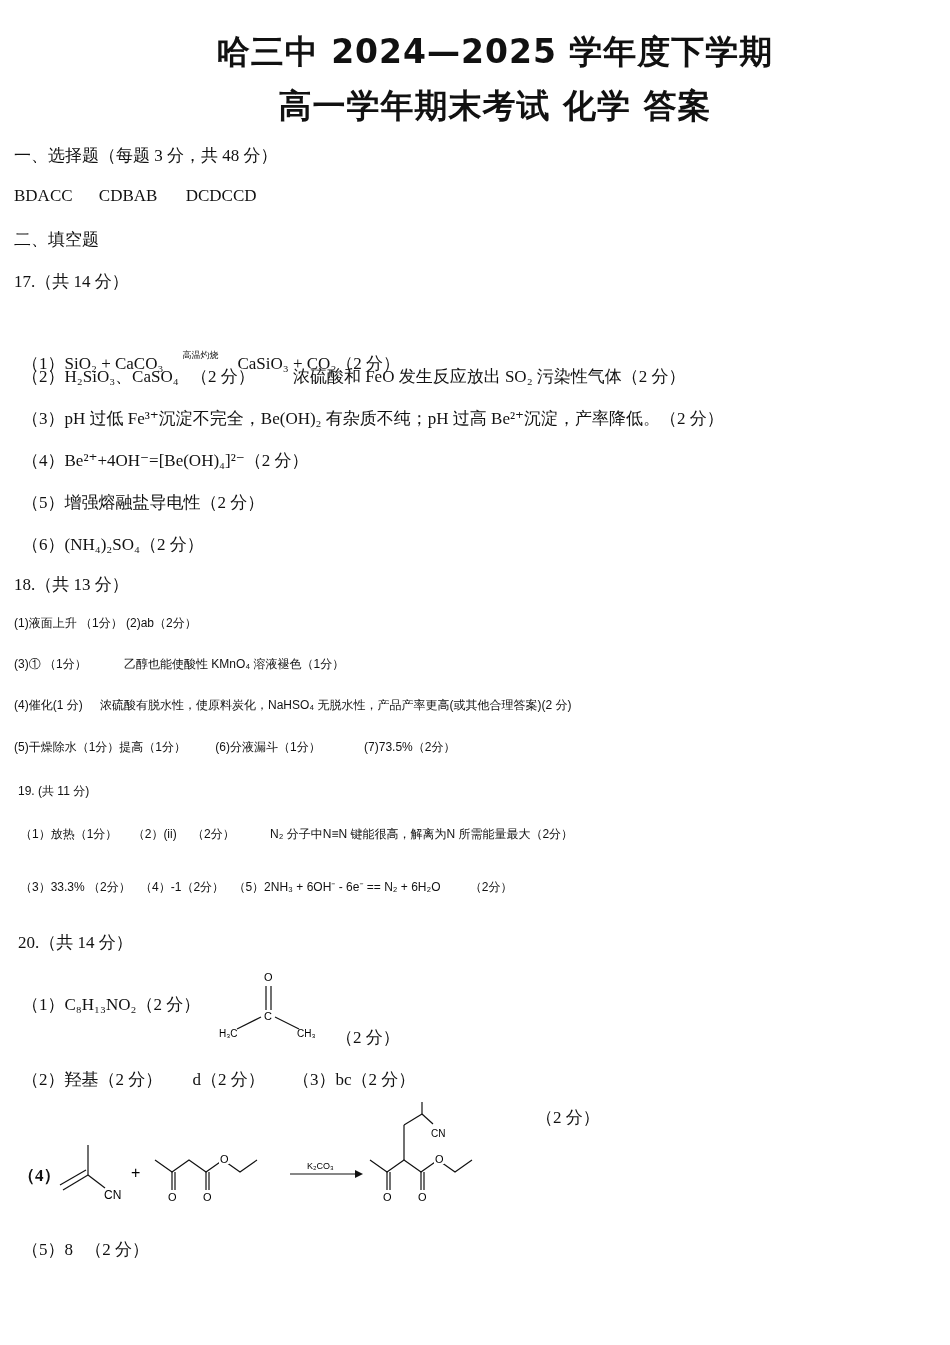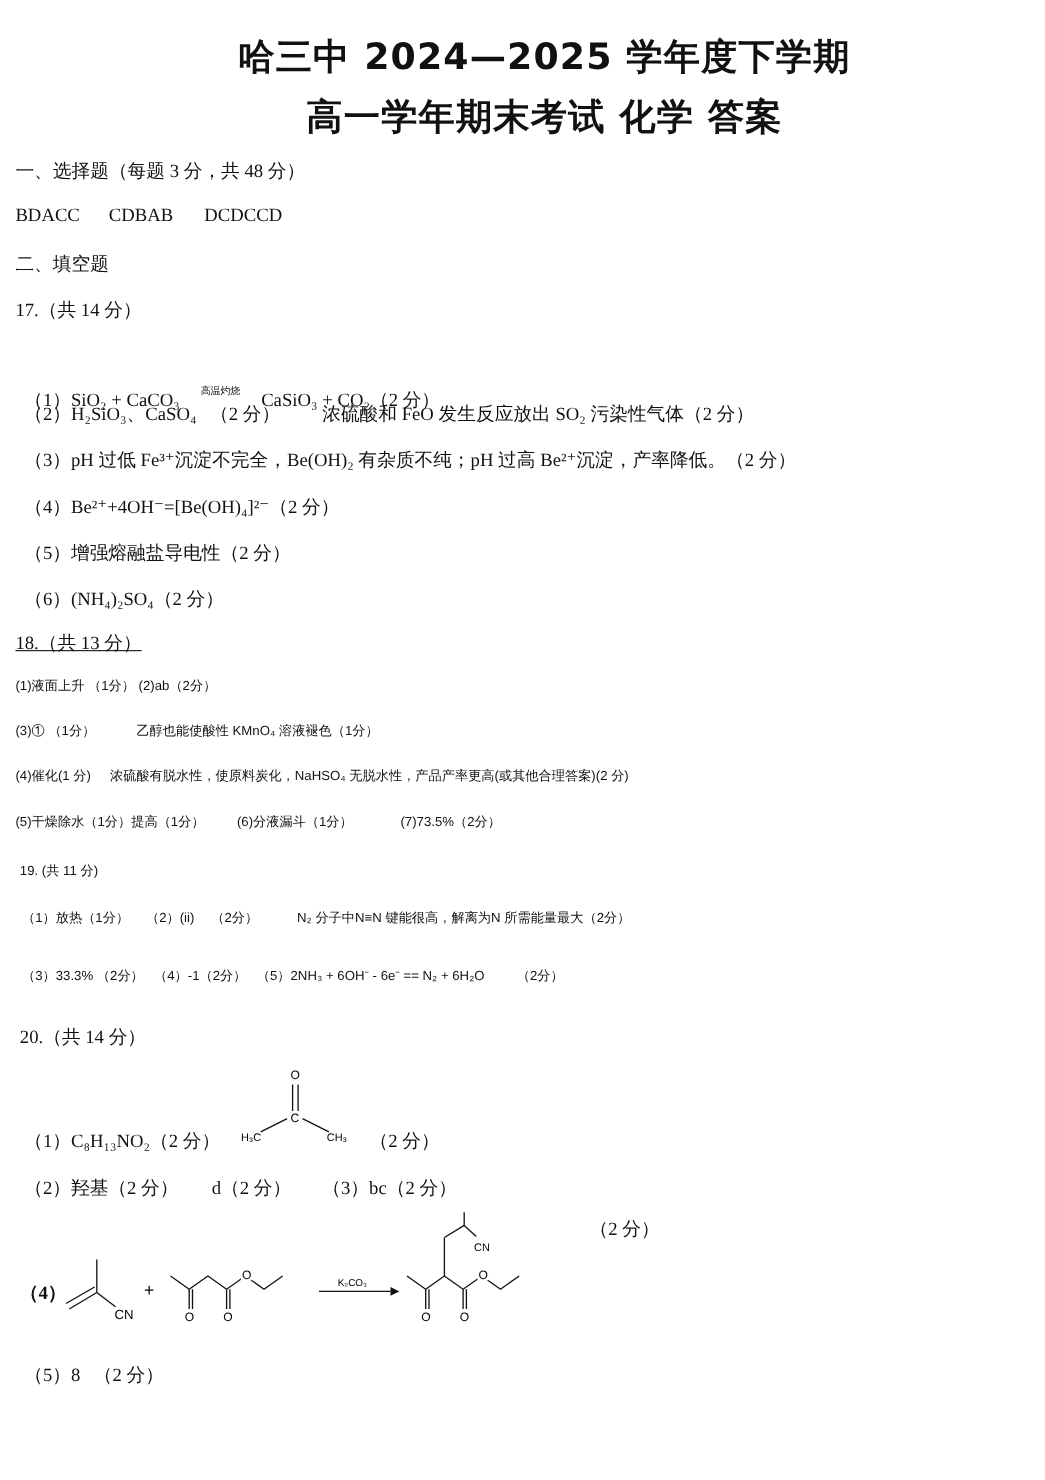--- a/index.html
+++ b/index.html
@@ -43,21 +43,21 @@
 <div class="line" style="left:22px; top:449px;">
   <span>（4）</span><span>Be²⁺+4OH⁻=[Be(OH)₄]²⁻</span><span>（2 分）</span>
 </div>
 <div class="line" style="left:22px; top:491px;">
   <span>（5）</span><span>增强熔融盐导电性</span><span>（2 分）</span>
 </div>
 <div class="line" style="left:22px; top:533px;">
   <span>（6）</span><span>(NH₄)₂SO₄</span><span>（2 分）</span>
 </div>
 
-<div class="line" style="left:14px; top:573px;text-decoration:underline;">18.（共 13 分）</div>
+<div class="line" style="left:14px; top:573px;">18.（共 13 分）</div>
 <div class="line narrow" style="left:14px; top:615px;">(1)液面上升 （1分） (2)ab（2分）</div>
 <div class="line narrow" style="left:14px; top:656px;">
   <span>(3)① （1分）</span>
   <span style="margin-left:34px;">乙醇也能使酸性 KMnO₄ 溶液褪色（1分）</span>
 </div>
 <div class="line narrow" style="left:14px; top:697px;">
   <span>(4)催化(1 分)</span>
   <span style="margin-left:14px;">浓硫酸有脱水性，使原料炭化，NaHSO₄ 无脱水性，产品产率更高(或其他合理答案)(2 分)</span>
 </div>
 <div class="line narrow" style="left:14px; top:739px;">
@@ -75,21 +75,21 @@
 </div>
 <div class="line narrow" style="left:20px; top:878px;">
   <span>（3）33.3% （2分）</span>
   <span style="margin-left:6px;">（4）-1（2分）</span>
   <span style="margin-left:6px;">（5）2NH₃ + 6OH⁻  - 6e⁻ == N₂ + 6H₂O</span>
   <span style="margin-left:26px;">（2分）</span>
 </div>
 
 <div class="line" style="left:18px; top:931px;">20.（共 14 分）</div>
 
-<div class="line" style="left:22px; top:1026px;">
+<div class="line" style="left:22px; top:993px;">
   <span>（1）</span><span>C₈H₁₃NO₂</span><span>（2 分）</span>
 </div>
 <svg style="position:absolute; left:215px; top:965px;" width="115" height="80">
   <text x="49" y="16" font-size="11">O</text>
   <line x1="51" y1="21" x2="51" y2="45" stroke="#111" stroke-width="1.2"></line>
   <line x1="56" y1="21" x2="56" y2="45" stroke="#111" stroke-width="1.2"></line>
   <text x="49" y="55" font-size="11">C</text>
   <line x1="46" y1="52" x2="22" y2="64" stroke="#111" stroke-width="1.2"></line>
   <line x1="60" y1="52" x2="84" y2="64" stroke="#111" stroke-width="1.2"></line>
   <text x="4" y="72" font-size="10">H₃C</text>

